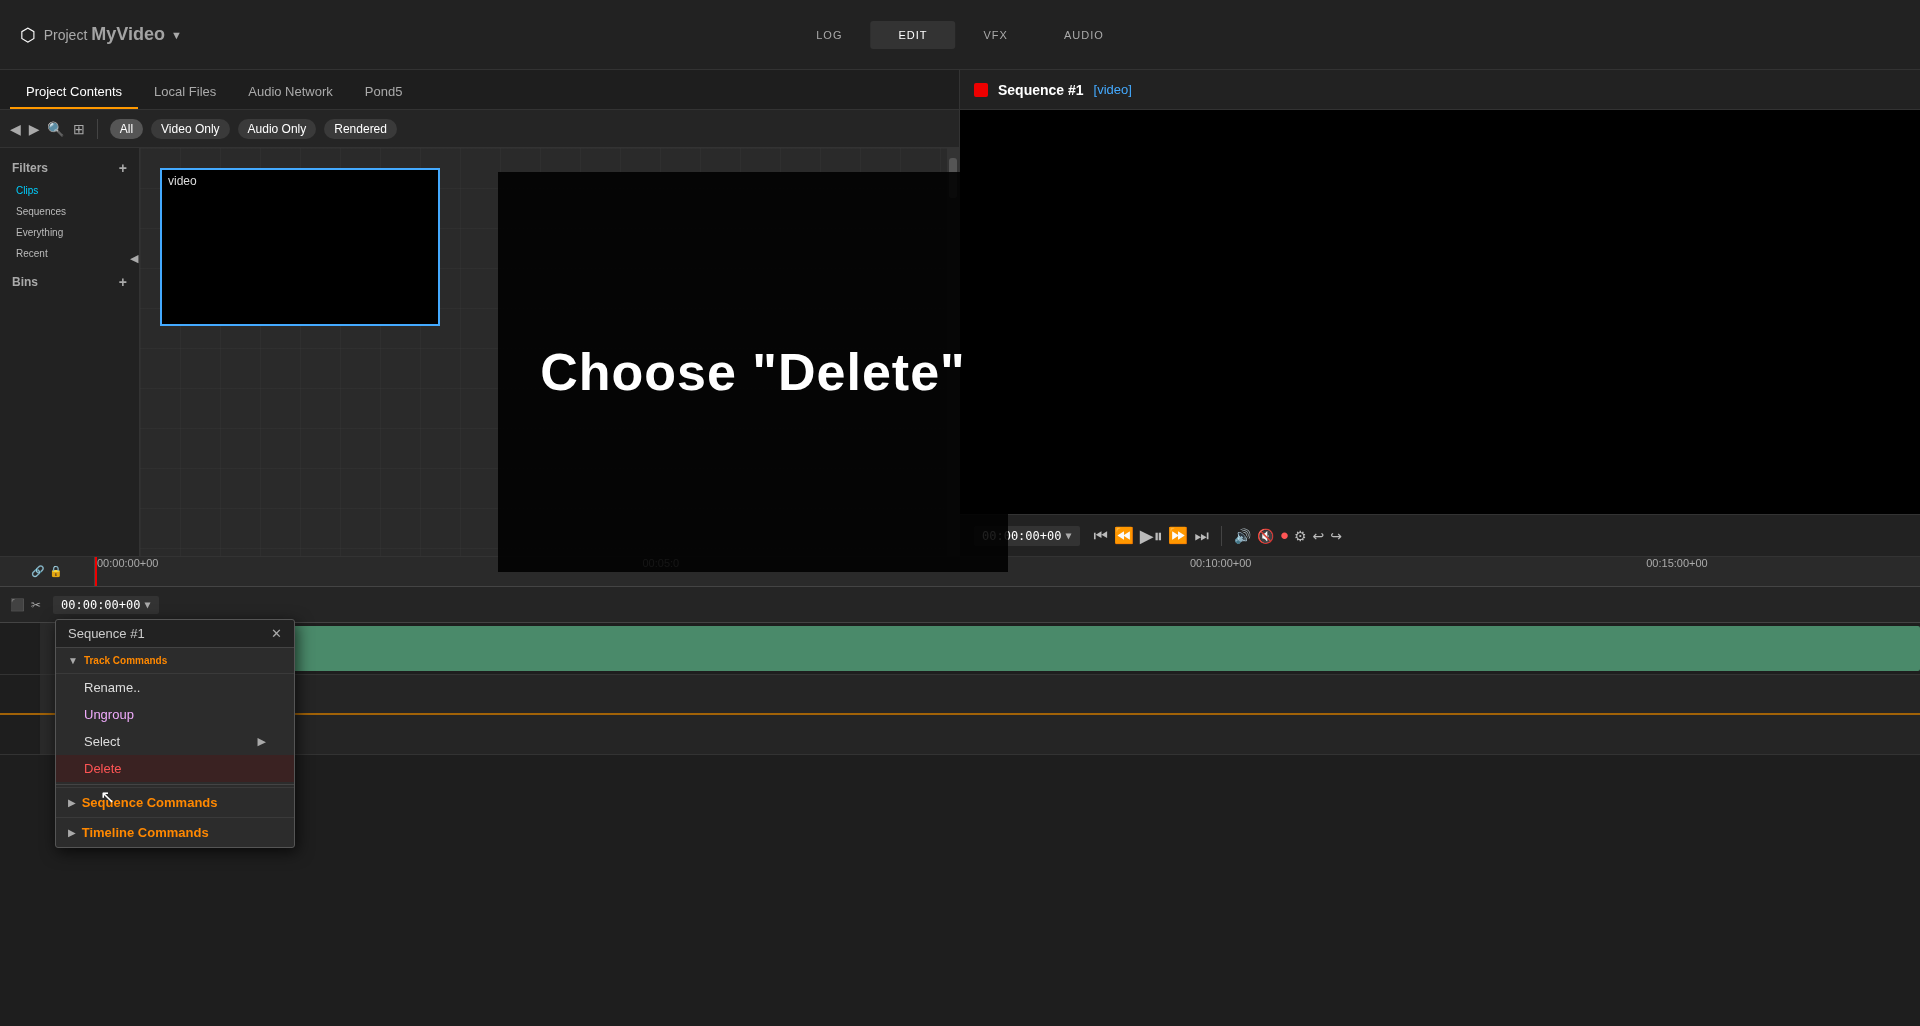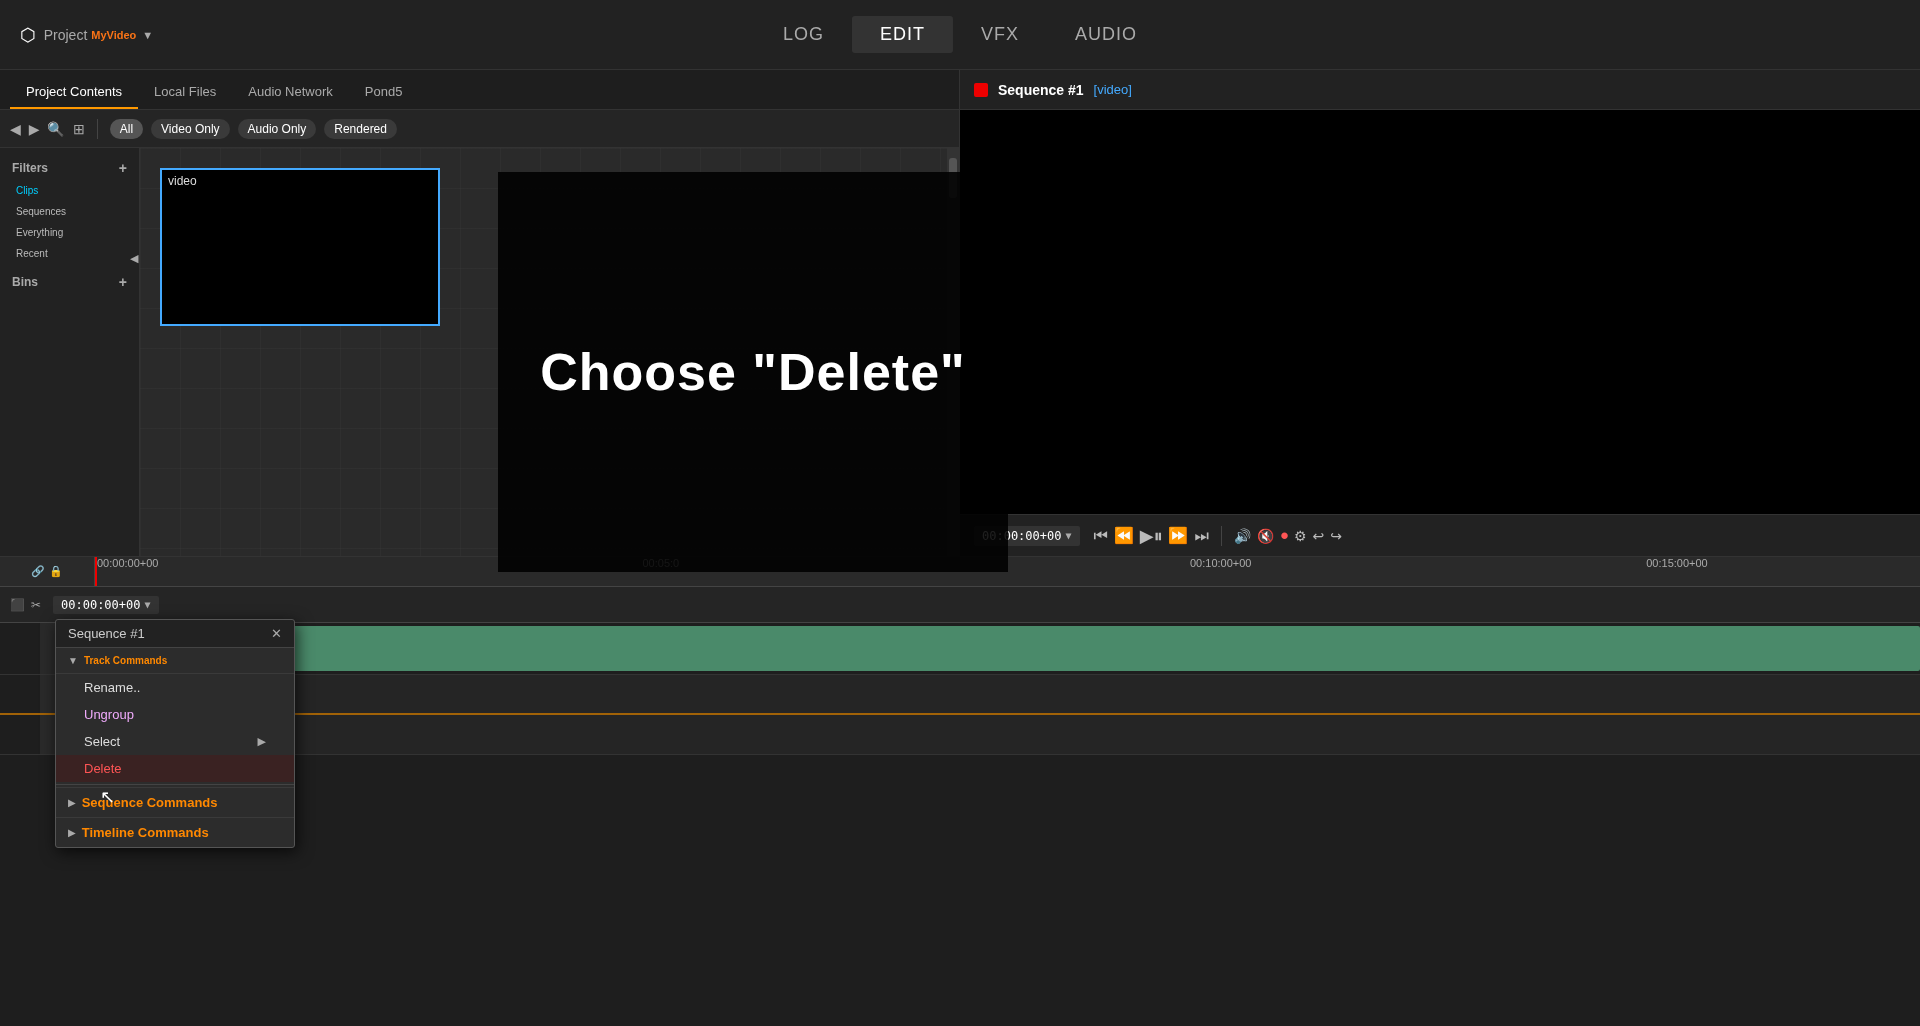--- a/index.html
+++ b/index.html
@@ -26,21 +26,21 @@
     .top-nav {
       display: flex;
       gap: 0;
       position: absolute;
       left: 50%;
       transform: translateX(-50%);
     }
     .top-nav-item {
       padding: 8px 28px;
       color: #aaa;
-      font-size: 18px;
+      font-size: 11px;
       cursor: pointer;
       letter-spacing: 1px;
     }
     .top-nav-item.active {
       color: #fff;
       background: #333;
       border-radius: 3px;
     }
 
     
@@ -319,21 +319,21 @@
       font-size: 11px;
       color: #aaa;
     }
   </style>
 </head>
 <body>
 
 <div id="top-bar">
   <span style="color:#fff;font-size:18px;margin-right:8px;">⬡</span>
   <span style="color:#aaa;font-size:14px;margin-right:4px;">Project</span>
-  <span style="color:#f97316;font-size:11px;font-weight:bold;">MyVideo</span>
+  <span style="color:#a3a3a3;font-size:18px;font-weight:bold;">MyVideo</span>
   <span style="color:#aaa;font-size:11px;margin-left:6px;">▼</span>
   <div class="top-nav">
     <div class="top-nav-item">LOG</div>
     <div class="top-nav-item active">EDIT</div>
     <div class="top-nav-item">VFX</div>
     <div class="top-nav-item">AUDIO</div>
   </div>
 </div>
 
 <div id="main-area" style="position:relative; height: 956px; display:flex; flex-direction:column;">

